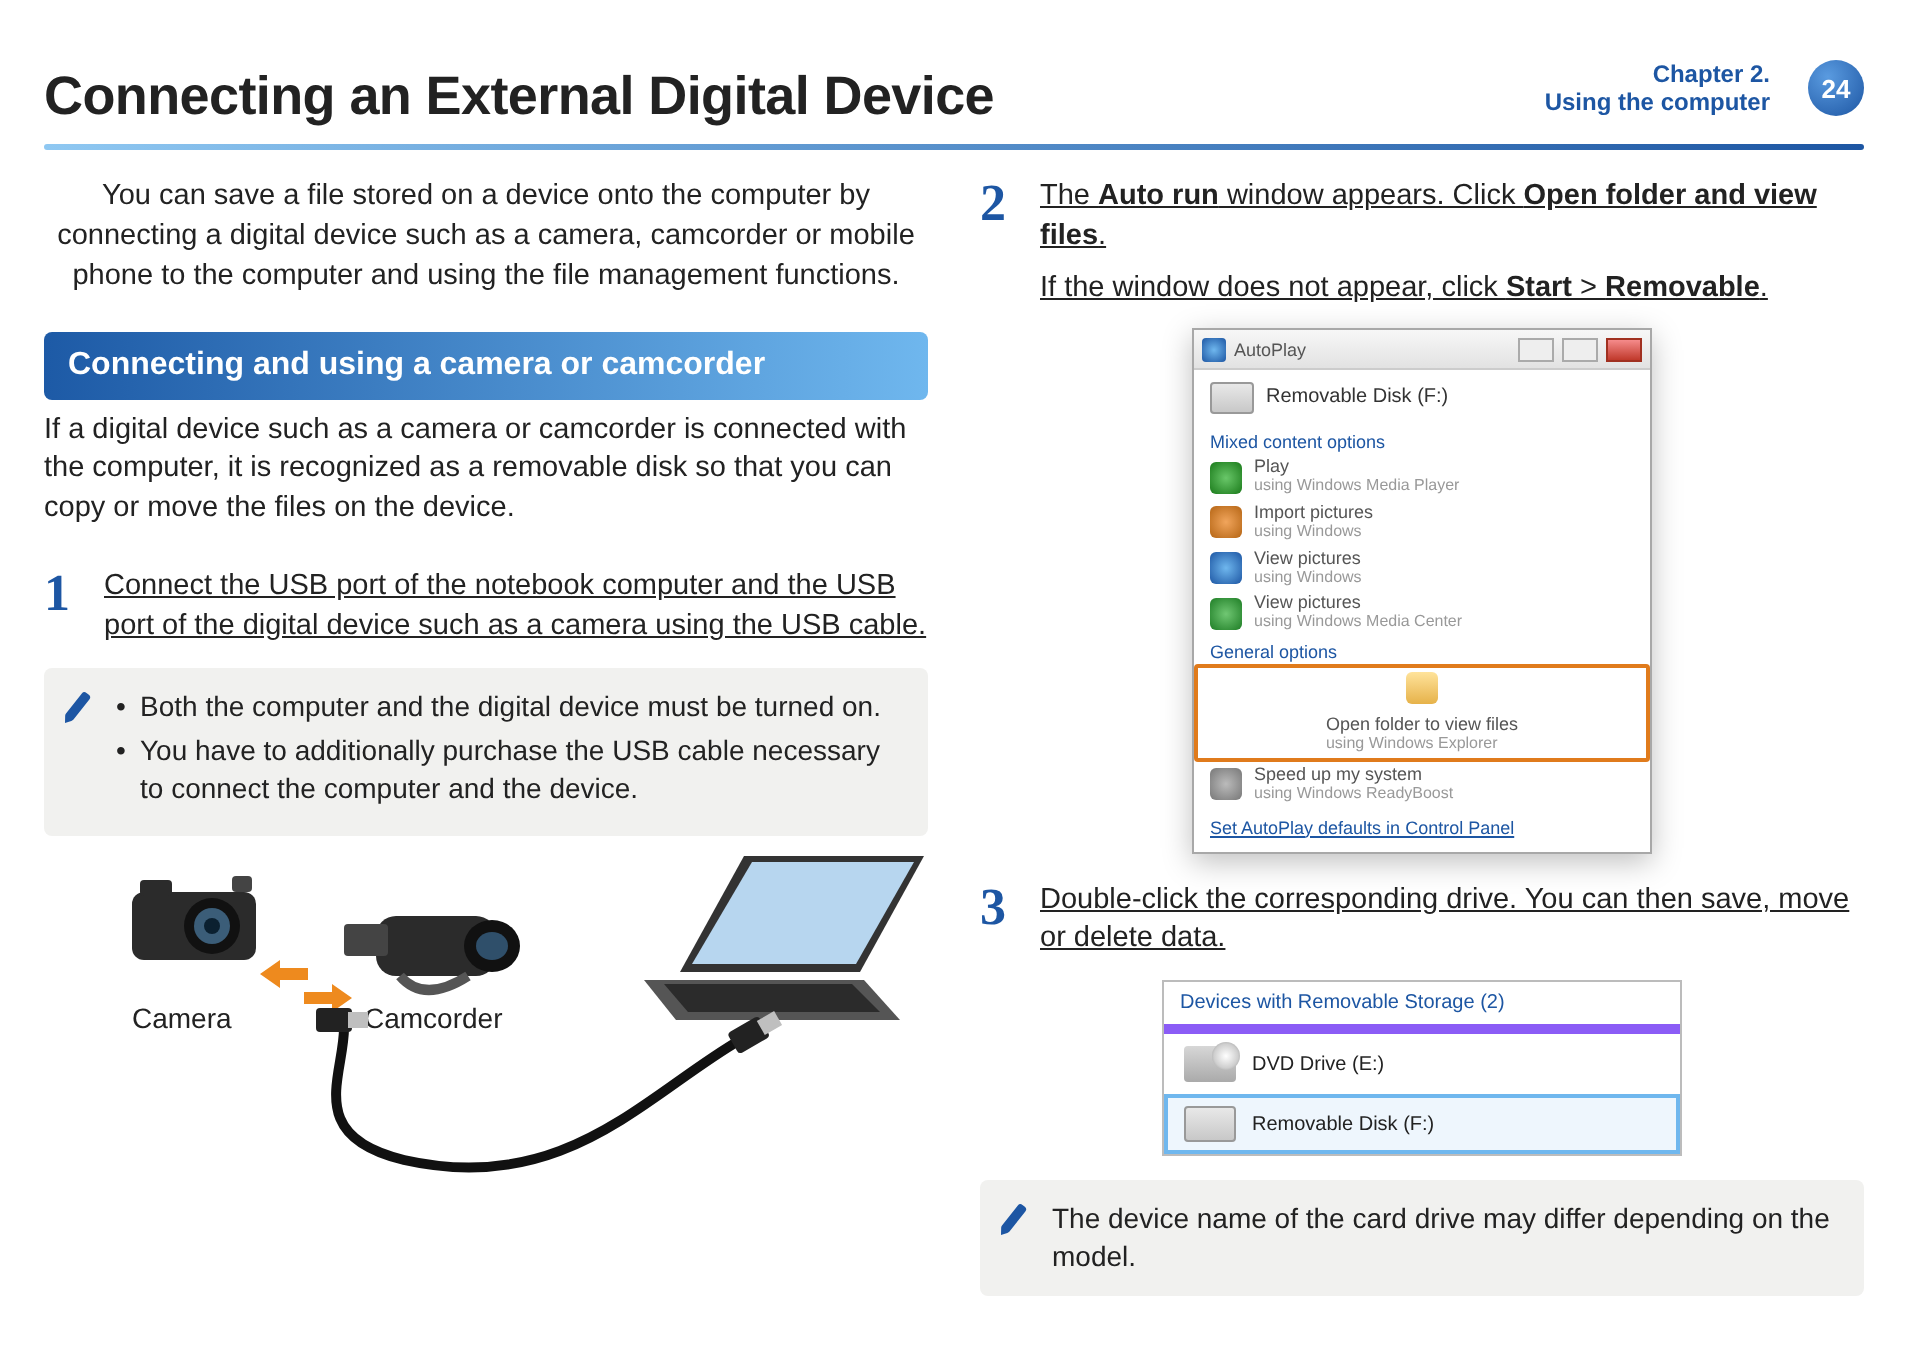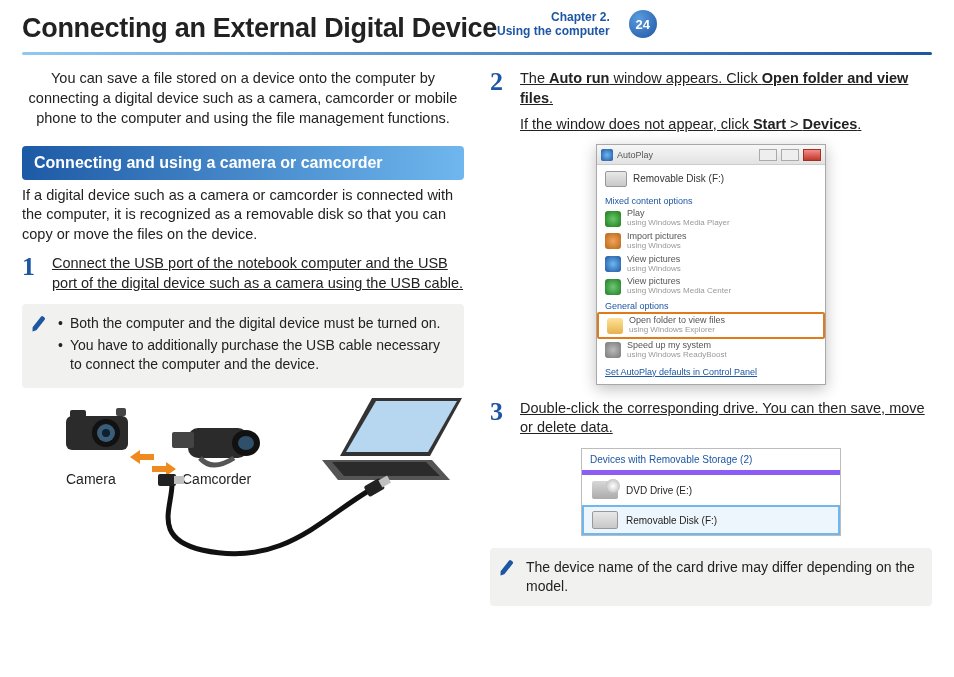--- a/index.html
+++ b/index.html
@@ -11,21 +11,23 @@
     position: relative;
     color: #222;
     font-size: 14.5px;
     line-height: 1.35;
   }
 
   
   .header {
     display: flex;
     align-items: flex-start;
+    justify-content: space-between;
     padding: 10px 22px 4px 22px;
+    margin-top: 20px;
   }
   .title {
     font-size: 27px;
     font-weight: 700;
     color: #222;
     letter-spacing: -0.3px;
   }
   .chapter-box {
     text-align: right;
     color: #1d56a3;
@@ -63,21 +65,21 @@
 
   .section-bar {
     background: linear-gradient(90deg,#1d5aa6,#6fb7ee);
     color: #fff;
     font-weight: 700;
     font-size: 16px;
     padding: 6px 12px;
     border-radius: 4px;
     margin-bottom: 6px;
   }
-  .section-intro { margin-bottom: 10px; }
+  .section-intro { margin-bottom: 20px; }
 
   .step {
     display: flex;
     gap: 10px;
     margin-bottom: 10px;
   }
   .step-num {
     color: #1d56a3;
     font-size: 26px;
     font-weight: 700;
@@ -153,21 +155,21 @@
   .ap-item { display: flex; align-items: center; gap: 6px; padding: 2px 8px; }
   .ap-item .ii { width: 16px; height: 16px; border-radius: 3px; }
   .ap-item .ii.play   { background: radial-gradient(circle,#69c769,#1a7a1a); }
   .ap-item .ii.import { background: radial-gradient(circle,#f1a55c,#b56514); }
   .ap-item .ii.view   { background: radial-gradient(circle,#6fb7ee,#1d56a3); }
   .ap-item .ii.mc     { background: radial-gradient(circle,#70c773,#1e7d25); }
   .ap-item .ii.folder { background: linear-gradient(#ffe39b,#e6b24a); }
   .ap-item .ii.speed  { background: radial-gradient(circle,#bbb,#777); }
   .ap-item .it { line-height: 1.1; }
   .ap-item .sub { color: #999; font-size: 8px; }
-  .ap-item.highlight { border: 2px solid #e07b1c; border-radius: 2px; }
+  .ap-item.highlight { border: 2px solid #e07b1c; border-radius: 2px; flex-direction: column; }
   .ap-footer { color: #1d56a3; padding: 4px 8px 6px 8px; text-decoration: underline; }
 
   
   .storage-box {
     width: 260px;
     margin: 8px auto 12px auto;
     border: 1px solid #bcbcbc;
     background: #fff;
     font-size: 10px;
   }
@@ -286,21 +288,21 @@
 
   <div class="col">
 
     <div class="step">
       <div class="step-num">2</div>
       <div class="step-body">
         <p>
           <span>The </span><b>Auto run</b><span> window appears. Click </span><b>Open folder and view files</b><span>.</span>
         </p>
         <p style="margin-top:6px;">
-          <span>If the window does not appear, click </span><b>Start</b><span> &gt; </span><b>Devices</b><span>.</span>
+          <span>If the window does not appear, click </span><b>Start</b><span> &gt; </span><b>Removable</b><span>.</span>
         </p>
       </div>
     </div>
 
     <div class="autoplay-window">
       <div class="win-titlebar">
         <div class="t-icon"></div>
         <span>AutoPlay</span>
         <div class="spacer"></div>
         <div class="win-btn"></div>

